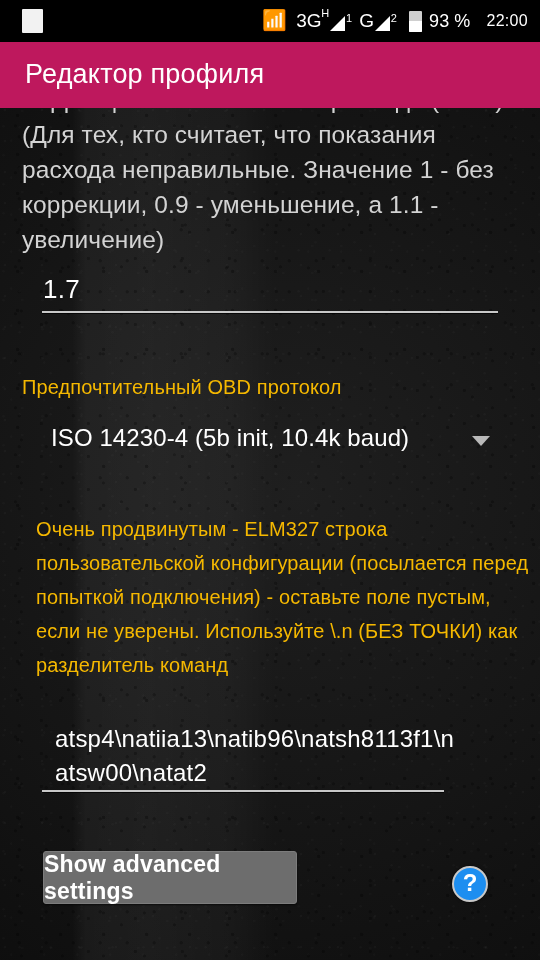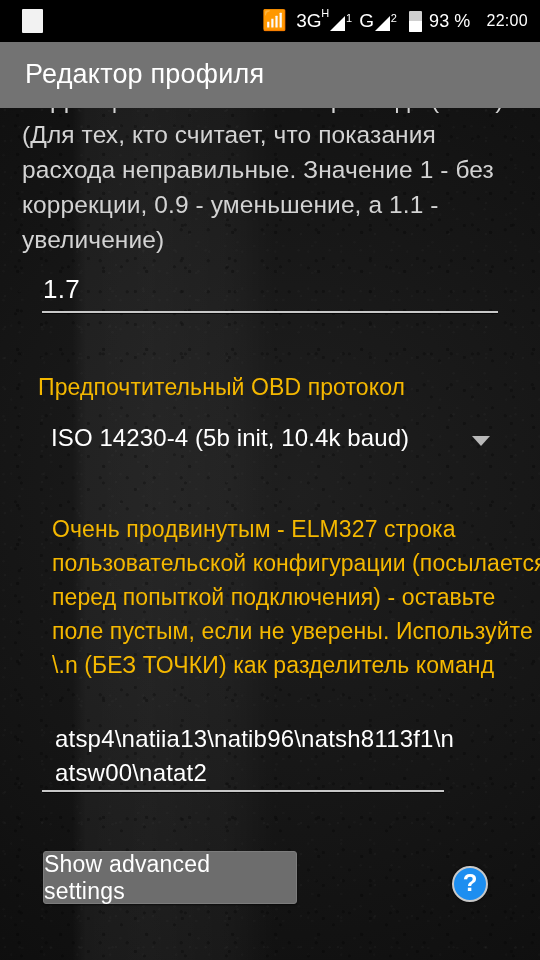--- a/index.html
+++ b/index.html
@@ -116,21 +116,21 @@
   }
   .sb-pct { font-size: 18px; margin-right: 16px; }
   .sb-time { font-size: 16px; letter-spacing: 0.3px; }
 
   
   #title-bar {
     position: absolute;
     left: 0; top: 42px;
     width: 540px;
     height: 66px;
-    background: #737373;
+    background: #be185d;
     z-index: 35;
   }
   #title-bar .title-text {
     position: absolute;
     left: 25px;
     top: 17px;
     color: #ffffff;
     font-size: 27px;
     font-weight: 500;
     letter-spacing: 0.2px;
@@ -207,24 +207,23 @@
     background: #c8c8c8;
     box-shadow: 0 1px 0 rgba(0,0,0,0.7);
   }
 
   #mpg-value { left: 43px; top: 166px; }
   #mpg-underline { left: 42px; top: 203px; width: 456px; }
 
   .section-label {
     position: absolute;
     color: #f5b800;
-    font-size: 23px;
+    font-size: 20px;
     line-height: 34px;
     letter-spacing: 0.1px;
-    margin-left: 16px;
   }
   #obd-label { left: 22px; top: 262px; width: 500px; }
 
   #obd-spinner {
     position: absolute;
     left: 42px;
     top: 312px;
     width: 456px;
     height: 42px;
     text-align: center;
@@ -292,21 +291,21 @@
     height: 53px;
     background: #6d6d6d;
     border: 1px solid #7c7c7c;
     border-radius: 3px;
     box-sizing: border-box;
     display: flex;
     align-items: center;
     justify-content: flex-end;
     color: #ffffff;
     font-size: 23px;
-    font-weight: normal;
+    font-weight: bold;
     letter-spacing: 0.2px;
     box-shadow: 0 1px 2px rgba(0,0,0,.6);
   }
 </style>
 </head>
 <body>
 
 <div id="screen">
 
   <div id="status-bar">

